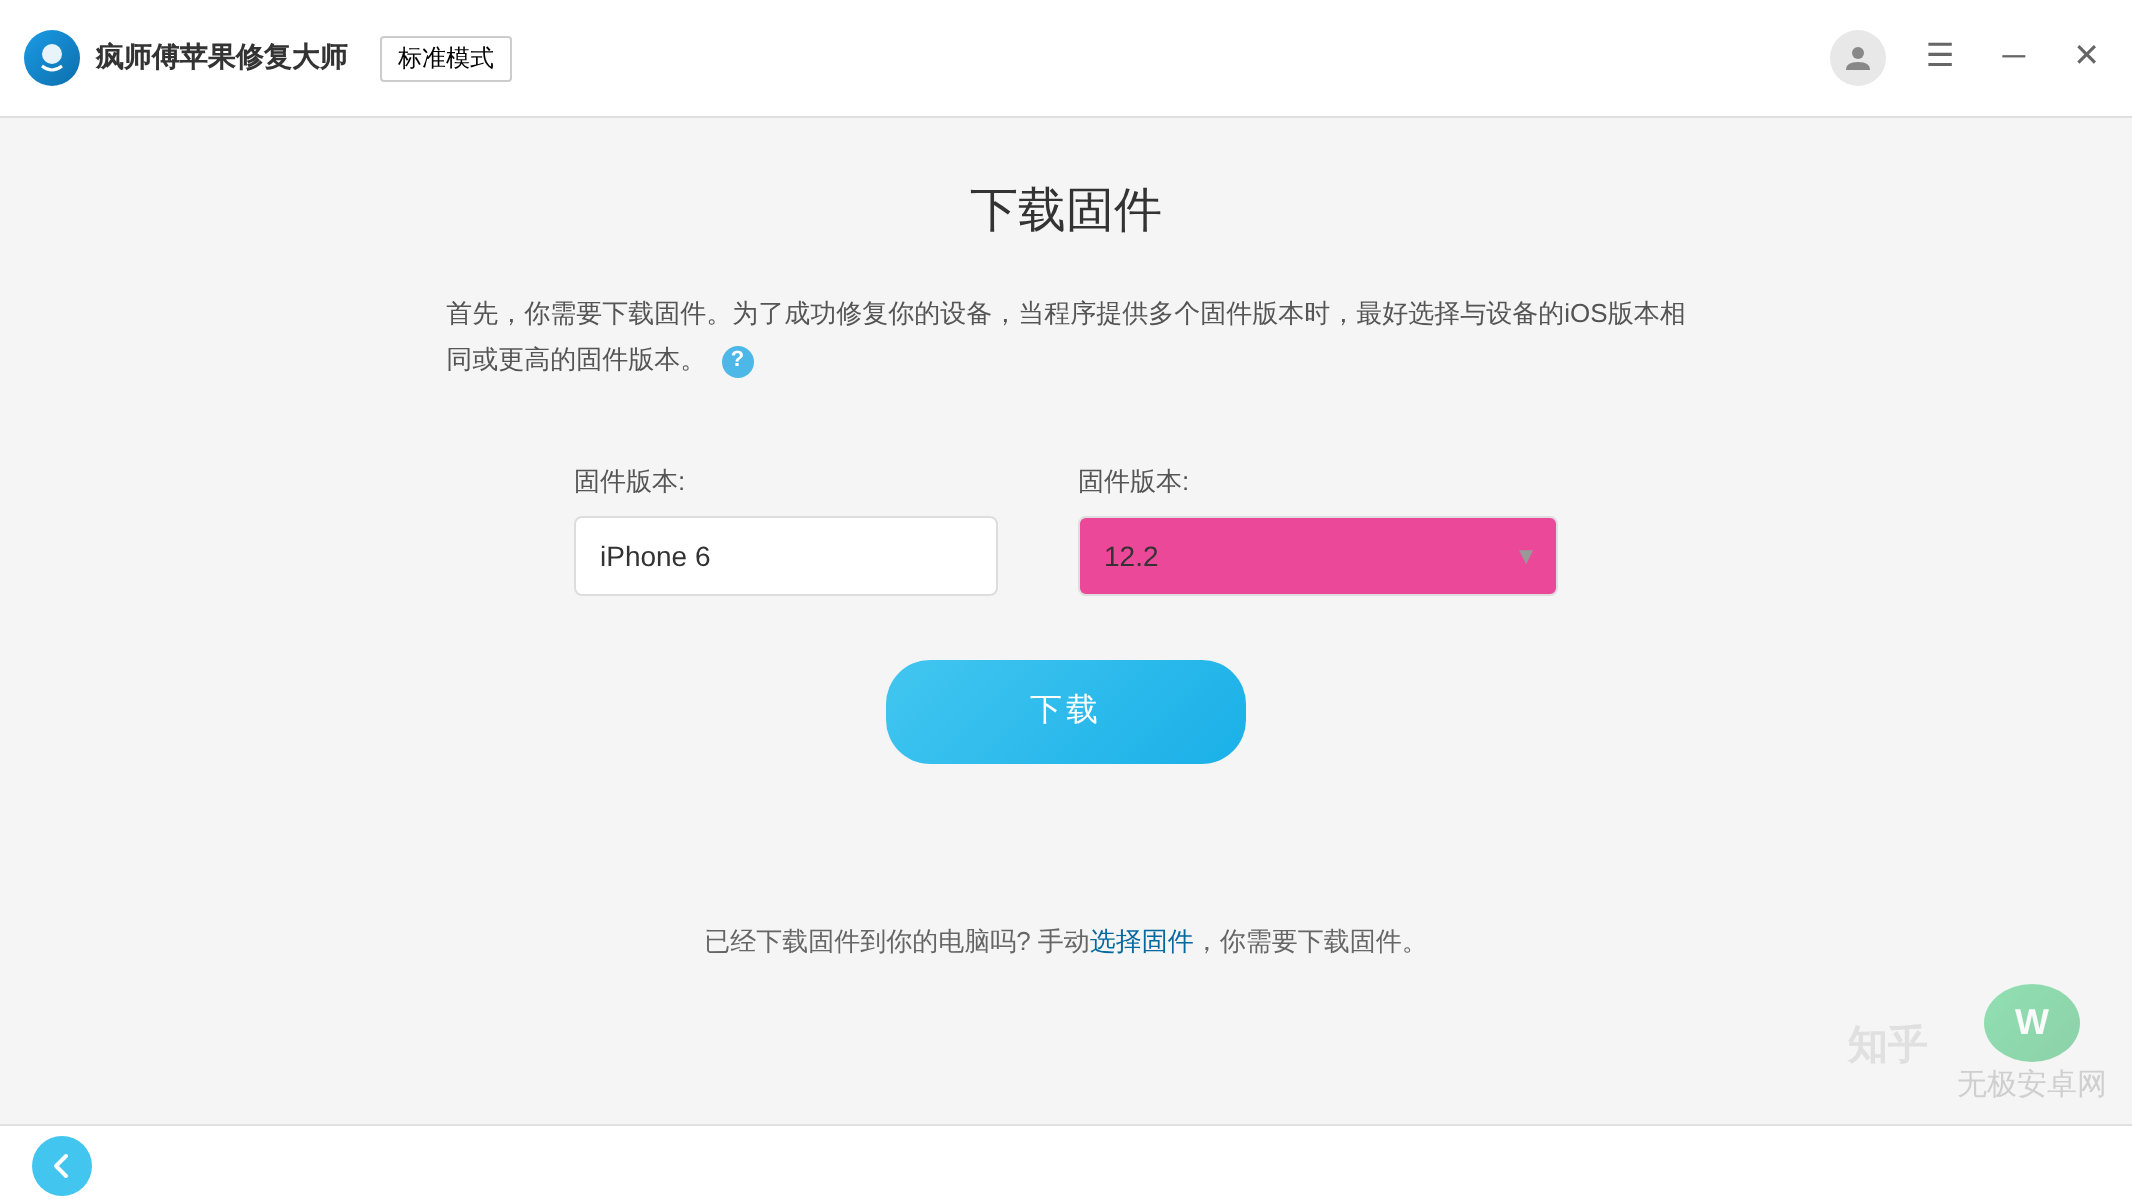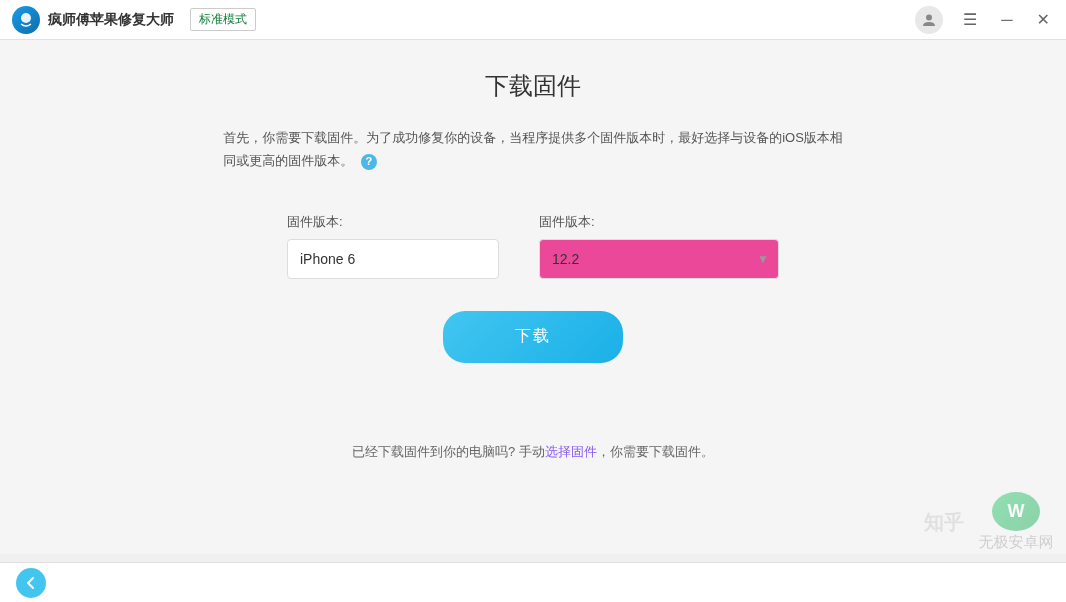--- a/index.html
+++ b/index.html
@@ -10,21 +10,21 @@
       height: 602px;
       overflow: hidden;
       position: relative;
     }
 
     
     .titlebar {
       display: flex;
       align-items: center;
       background: #fff;
-      height: 40px;
+      height: 59px;
       padding: 0 12px;
       border-bottom: 1px solid #e0e0e0;
       position: relative;
     }
     .titlebar-logo {
       width: 28px;
       height: 28px;
       border-radius: 50%;
       background: linear-gradient(135deg, #1a9be6, #0d6eab);
       display: flex;
@@ -38,21 +38,21 @@
       height: 20px;
     }
     .titlebar-appname {
       font-size: 14px;
       color: #333;
       font-weight: bold;
       margin-right: 16px;
     }
     .titlebar-mode {
       font-size: 12px;
-      color: #15803d;
+      color: #000000;
       border: 1px solid #ccc;
       padding: 2px 8px;
       border-radius: 2px;
     }
     .titlebar-controls {
       position: absolute;
       right: 12px;
       top: 0;
       height: 100%;
       display: flex;
@@ -187,21 +187,21 @@
       cursor: pointer;
       margin-bottom: 80px;
       letter-spacing: 2px;
     }
 
     .bottom-text {
       font-size: 13px;
       color: #666;
     }
     .bottom-text a {
-      color: #8b5cf6;
+      color: #0369a1;
       text-decoration: none;
     }
 
     
     .footer {
       position: absolute;
       bottom: 0;
       left: 0;
       right: 0;
       height: 40px;

